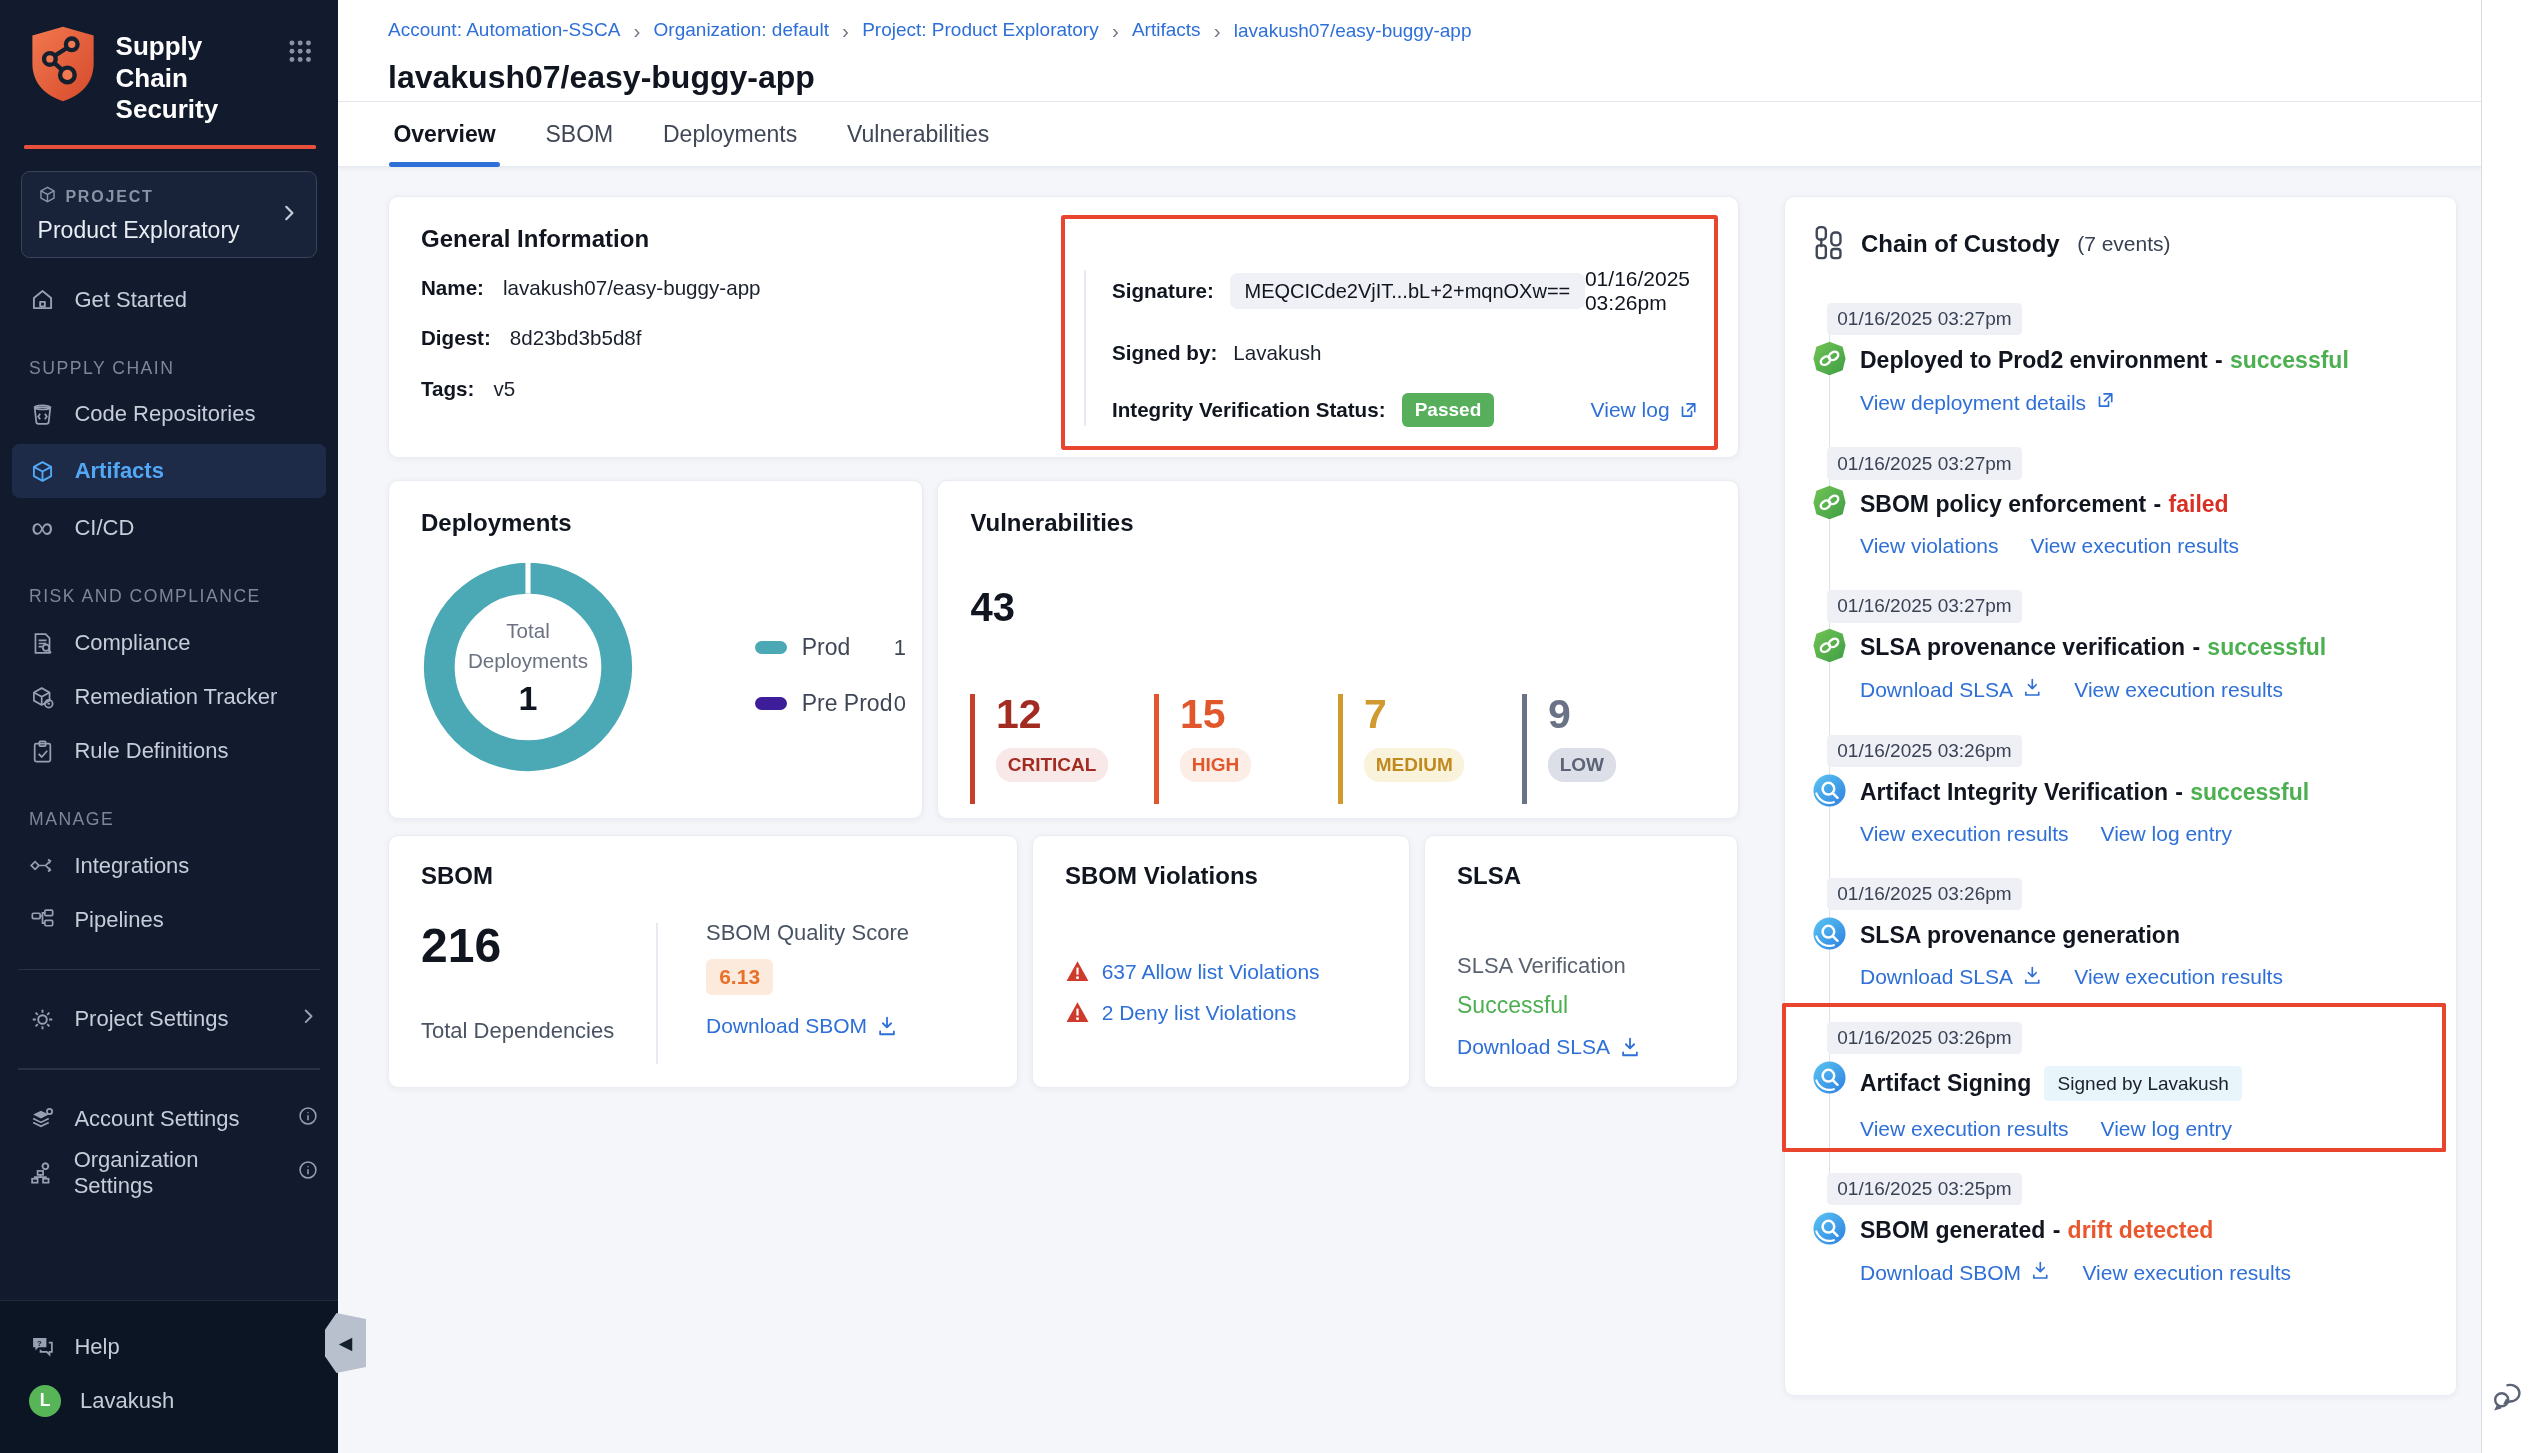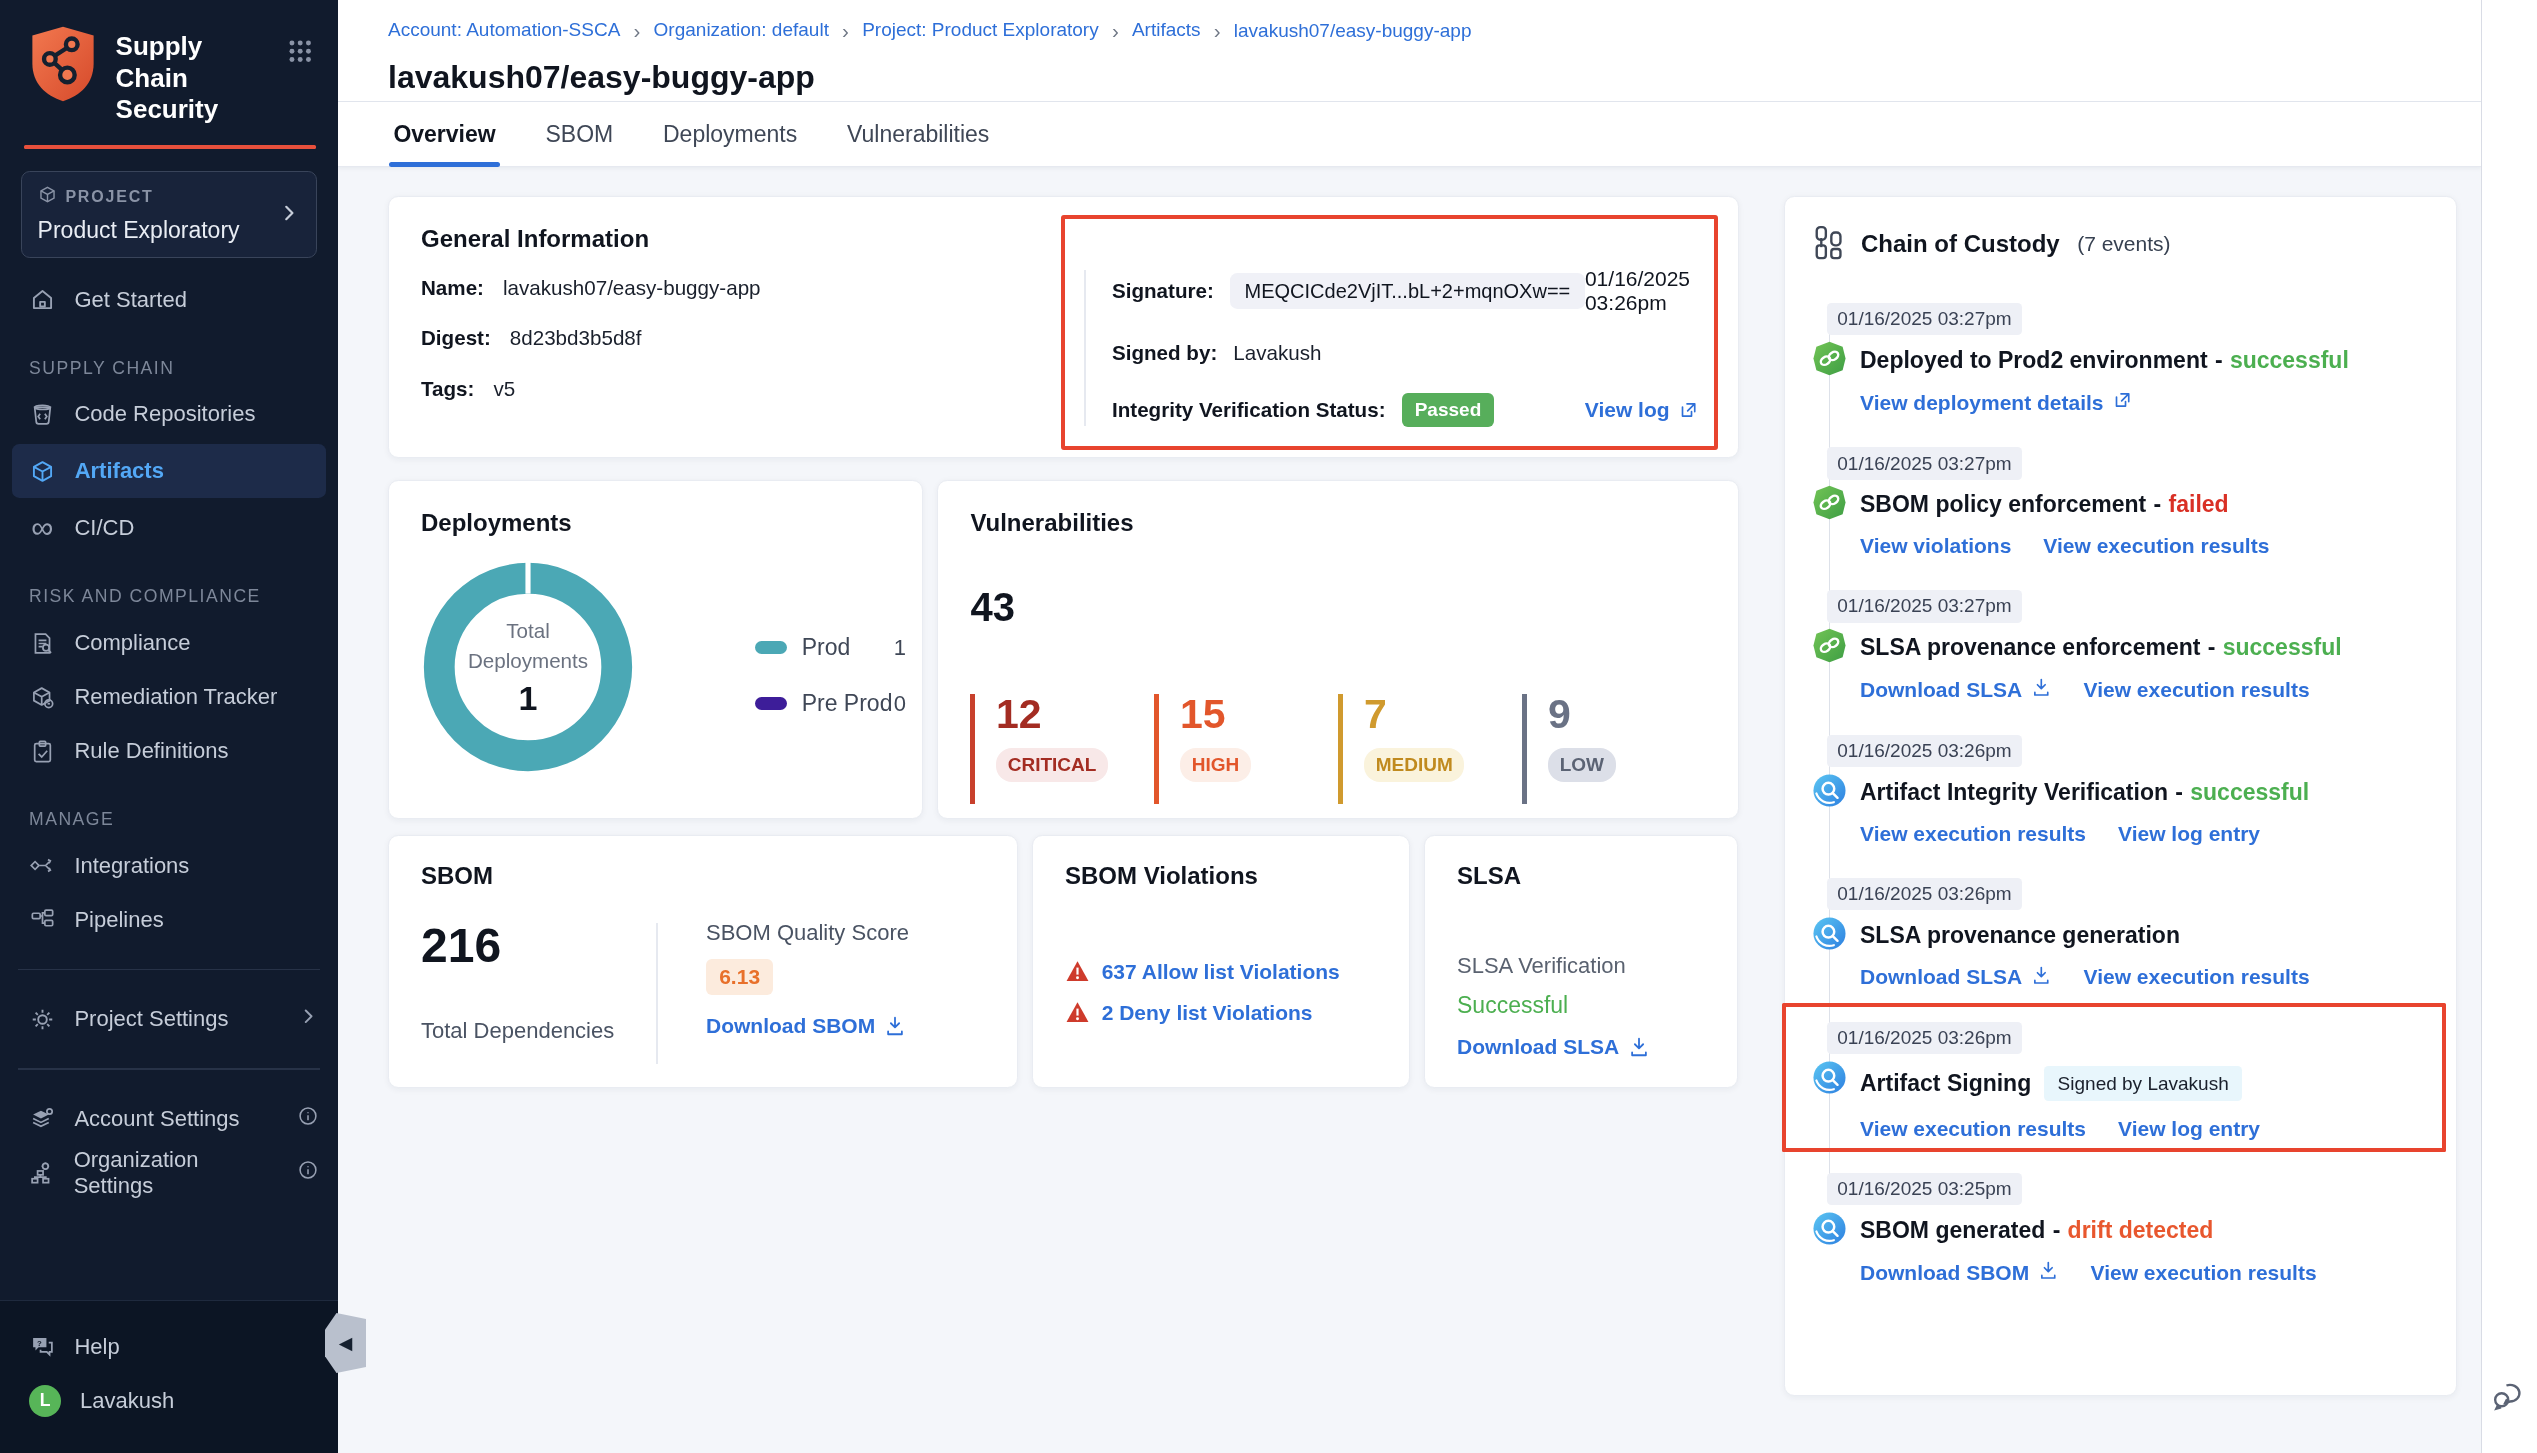--- a/index.html
+++ b/index.html
@@ -48,21 +48,21 @@
   .tabbar{background:#fff;height:65px;display:flex;align-items:stretch;padding-left:51px;gap:41px;
           border-bottom:0.7px solid #E6E9F0;box-shadow:0 1.5px 3.7px rgba(25,35,60,0.05)}
   .tab{display:flex;align-items:center;font-size:23px;color:#3F4756;position:relative;padding:0 4.4px;cursor:pointer}
   .tab.active{font-weight:bold;color:#10151F}
   .tab.active::after{content:"";position:absolute;left:0;right:0;bottom:-0.7px;height:4.4px;border-radius:2.9px;background:#2E6FD8}
 
   .content{flex:1;display:flex;padding:29px 0 0 50px;gap:45px;overflow:hidden}
   .left-col{width:1351px;flex-shrink:0}
   .card{background:#fff;border:0.7px solid #E9ECF2;border-radius:10.3px;box-shadow:0 1.5px 5.9px rgba(20,30,60,0.05)}
   .card-title{font-size:24px;font-weight:bold;color:#10151F}
-  .blue-link{color:#2E6FD8;font-size:21px;font-weight:bold;display:inline-flex;align-items:center;gap:8.8px;cursor:pointer}
+  .blue-link{color:#2E6FD8;font-size:21px;font-weight:normal;display:inline-flex;align-items:center;gap:8.8px;cursor:pointer}
 
   
   .gi-card{height:262px;position:relative}
   .gi-title{position:absolute;left:32px;top:28px}
   .gi-fields{position:absolute;left:32px;top:79px}
   .gi-row{display:flex;gap:19px;margin-bottom:26.4px;font-size:20.6px}
   .gi-label{font-weight:bold;color:#10151F}
   .gi-value{color:#1A202C}
   .gi-divider{position:absolute;left:695px;top:73px;height:156px;width:1.5px;background:#E6E9F0}
   .sig-zone{position:absolute;left:723px;top:70px;width:587px}
@@ -714,21 +714,21 @@
                     </linearGradient>
                   </defs>
                   <path d="M24 1 L42 8 L46 24 L42 40 L24 47 L6 40 L2 24 L6 8 Z" fill="url(#gl1)"></path>
                   <g stroke="#fff" stroke-width="3.4" fill="none" stroke-linecap="round">
                     <ellipse cx="18.5" cy="27" rx="7" ry="5" transform="rotate(-35 18.5 27)"></ellipse>
                     <ellipse cx="29.5" cy="20.5" rx="7" ry="5" transform="rotate(-35 29.5 20.5)"></ellipse>
                   </g>
                 </svg></span>
               <span class="ev-ts">01/16/2025 03:27pm</span>
               <div class="ev-title-row">
-                <span>SLSA provenance enforcement</span>
+                <span>SLSA provenance verification</span>
                 <span class="ev-dash">-</span>
                 <span class="ev-status st-green">successful</span>
 
               </div>
               <div class="ev-links">
 
                   <span class="blue-link">
                     <span>Download SLSA</span>
                     <span class="link-icn"><svg width="20.6" height="20.6" viewBox="0 0 32 32" fill="none" stroke="#2E6FD8" stroke-width="2.6" stroke-linecap="round" stroke-linejoin="round">
                       <path d="M16 4 v13 M10 12 l6 6 6 -6 M6 24 v4 h20 v-4"></path>

